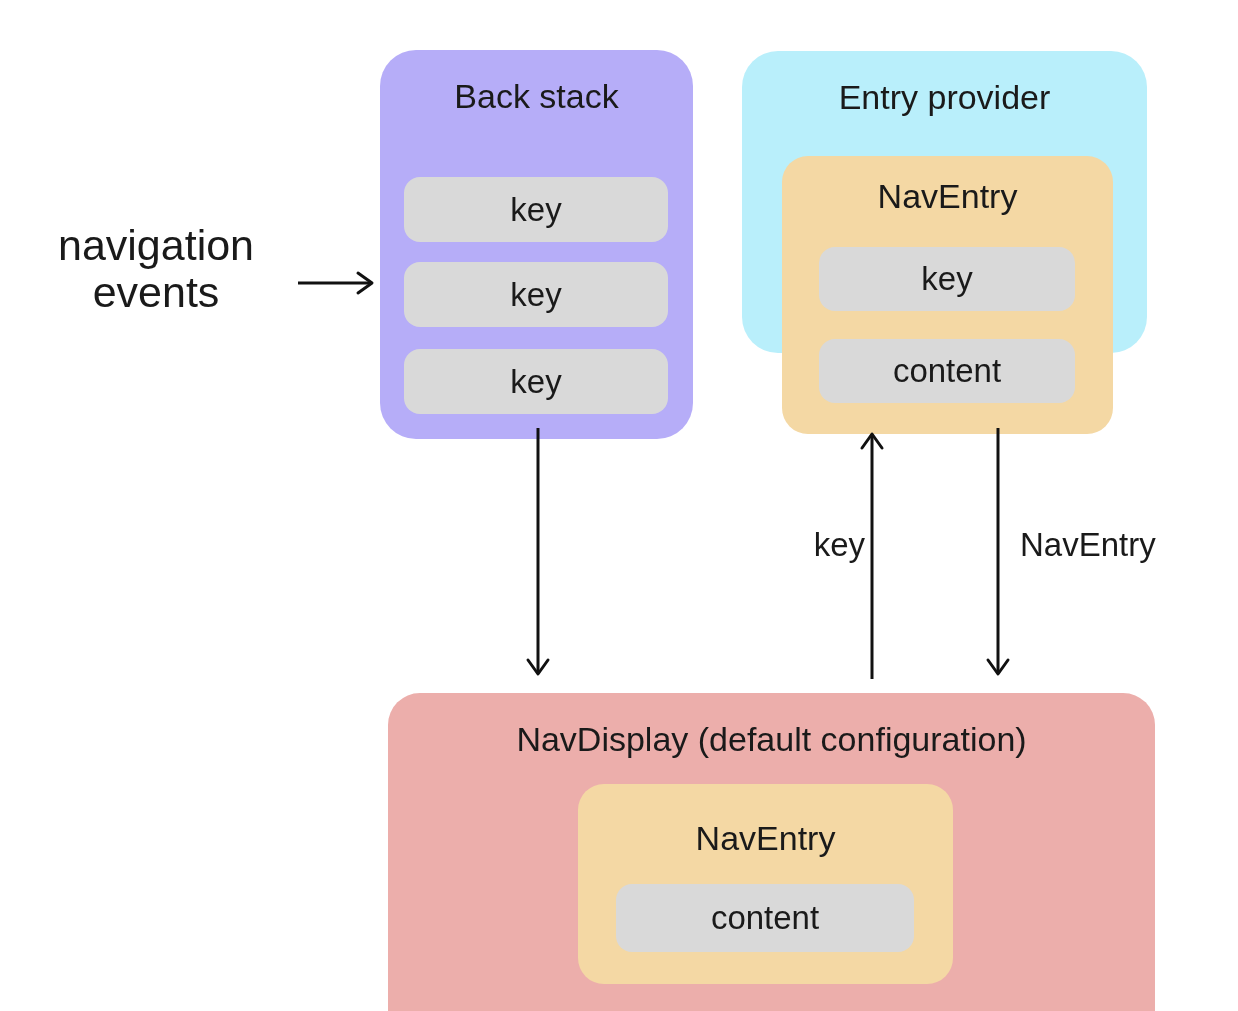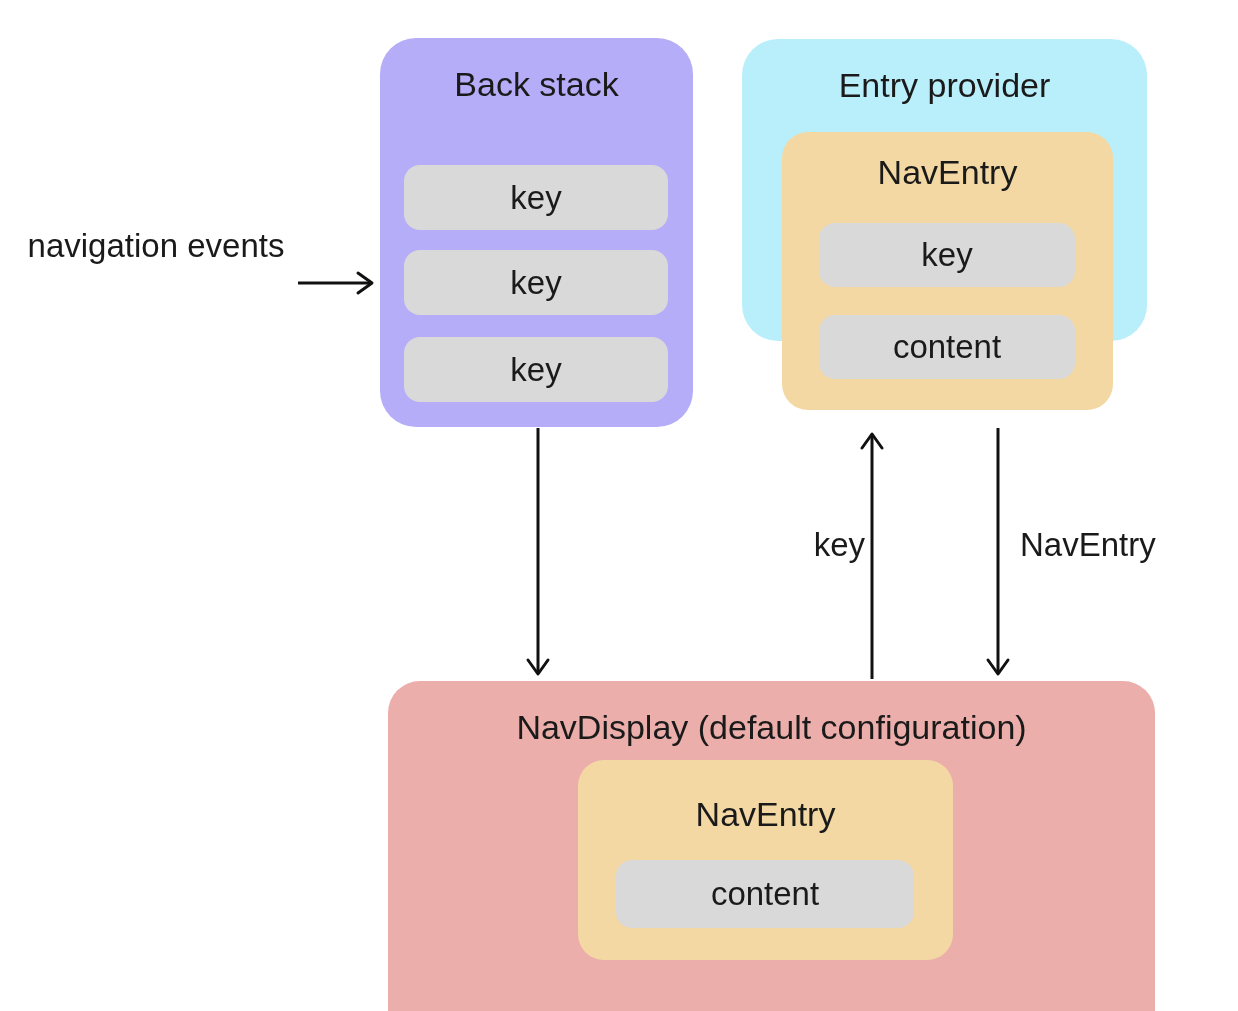--- a/index.html
+++ b/index.html
@@ -6,21 +6,21 @@
   .canvas {
     position: relative;
     width: 1238px;
     height: 1011px;
     background: #ffffff;
     font-family: "Liberation Sans", sans-serif;
     color: #1a1a1a;
     overflow: hidden;
   }
   .abs { position: absolute; }
-  .box { position: absolute; box-sizing: border-box; }
+  .box { position: absolute; box-sizing: border-box; margin-top: 12px; }
   .purple { left: 380px; top: 38px; width: 313px; height: 389px; background: #b6adf8; border-radius: 36px; }
   .cyan   { left: 742px; top: 39px; width: 405px; height: 302px; background: #b9effb; border-radius: 36px; }
   .pink   { left: 388px; top: 681px; width: 767px; height: 364px; background: #ecaeab; border-radius: 32px; }
   .orange { background: #f4d8a4; border-radius: 26px; }
   .ep-naventry { left: 40px;  top: 93px; width: 331px; height: 278px; }
   .nd-naventry { left: 190px; top: 79px; width: 375px; height: 200px; }
   .box-title { text-align: center; font-size: 34px; line-height: 40px; padding-top: 26px; }
   .ep-naventry .box-title { padding-top: 20px; }
   .nd-naventry .box-title { padding-top: 34px; }
   .pill {
@@ -35,21 +35,21 @@
   .bs-pill { left: 24px; width: 264px; height: 65px; }
   .bs-pill-1 { top: 127px; }
   .bs-pill-2 { top: 212px; }
   .bs-pill-3 { top: 299px; }
   .ep-pill { left: 37px; width: 256px; height: 64px; }
   .ep-pill-key { top: 91px; }
   .ep-pill-content { top: 183px; }
   .nd-pill-content { left: 38px; top: 100px; width: 298px; height: 68px; }
   .nav-events {
     left: 10px; top: 222px; width: 292px;
-    text-align: center; font-size: 33px; line-height: 47px;
+    text-align: center; font-size: 43px; line-height: 47px;
   }
   .arrow-label { font-size: 33px; line-height: 42px; }
   .key-label { left: 705px; top: 524px; width: 160px; text-align: right; }
   .naventry-label { left: 1020px; top: 524px; width: 200px; text-align: left; }
   svg.arrows {
     position: absolute; left: 0; top: 0;
     width: 1238px; height: 1011px;
     pointer-events: none;
   }
   svg.arrows line { stroke: #111111; stroke-width: 3; }

